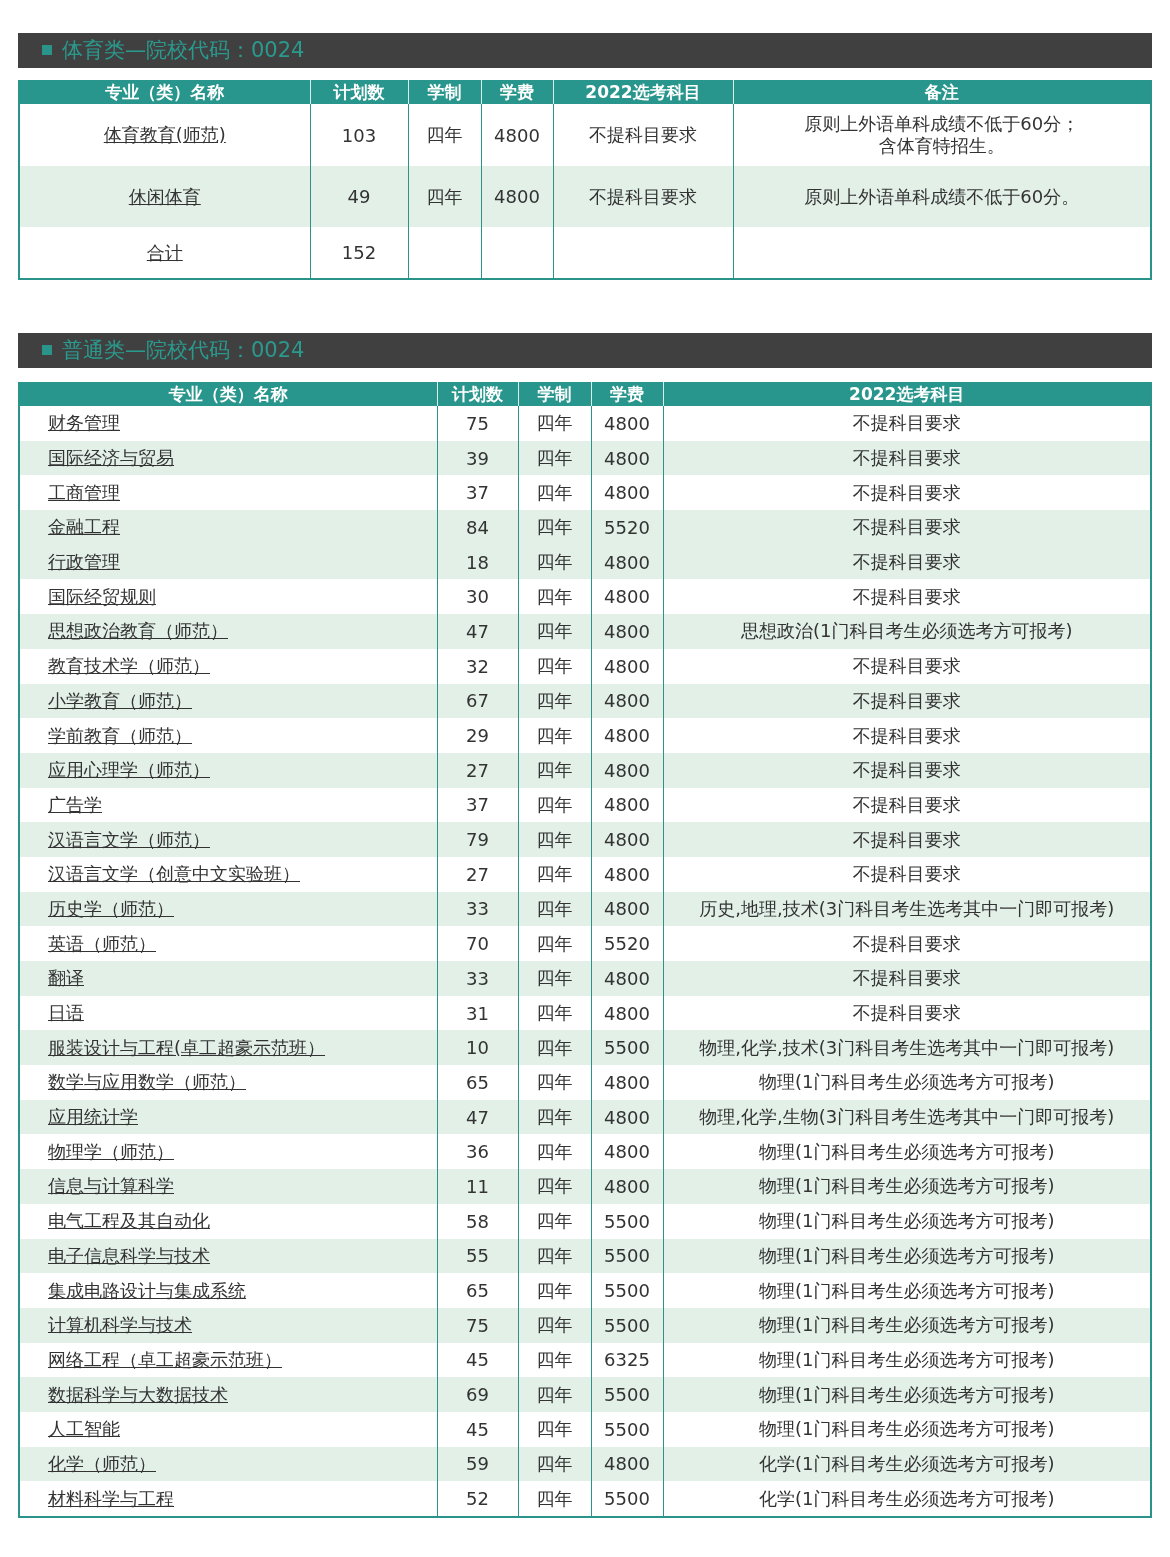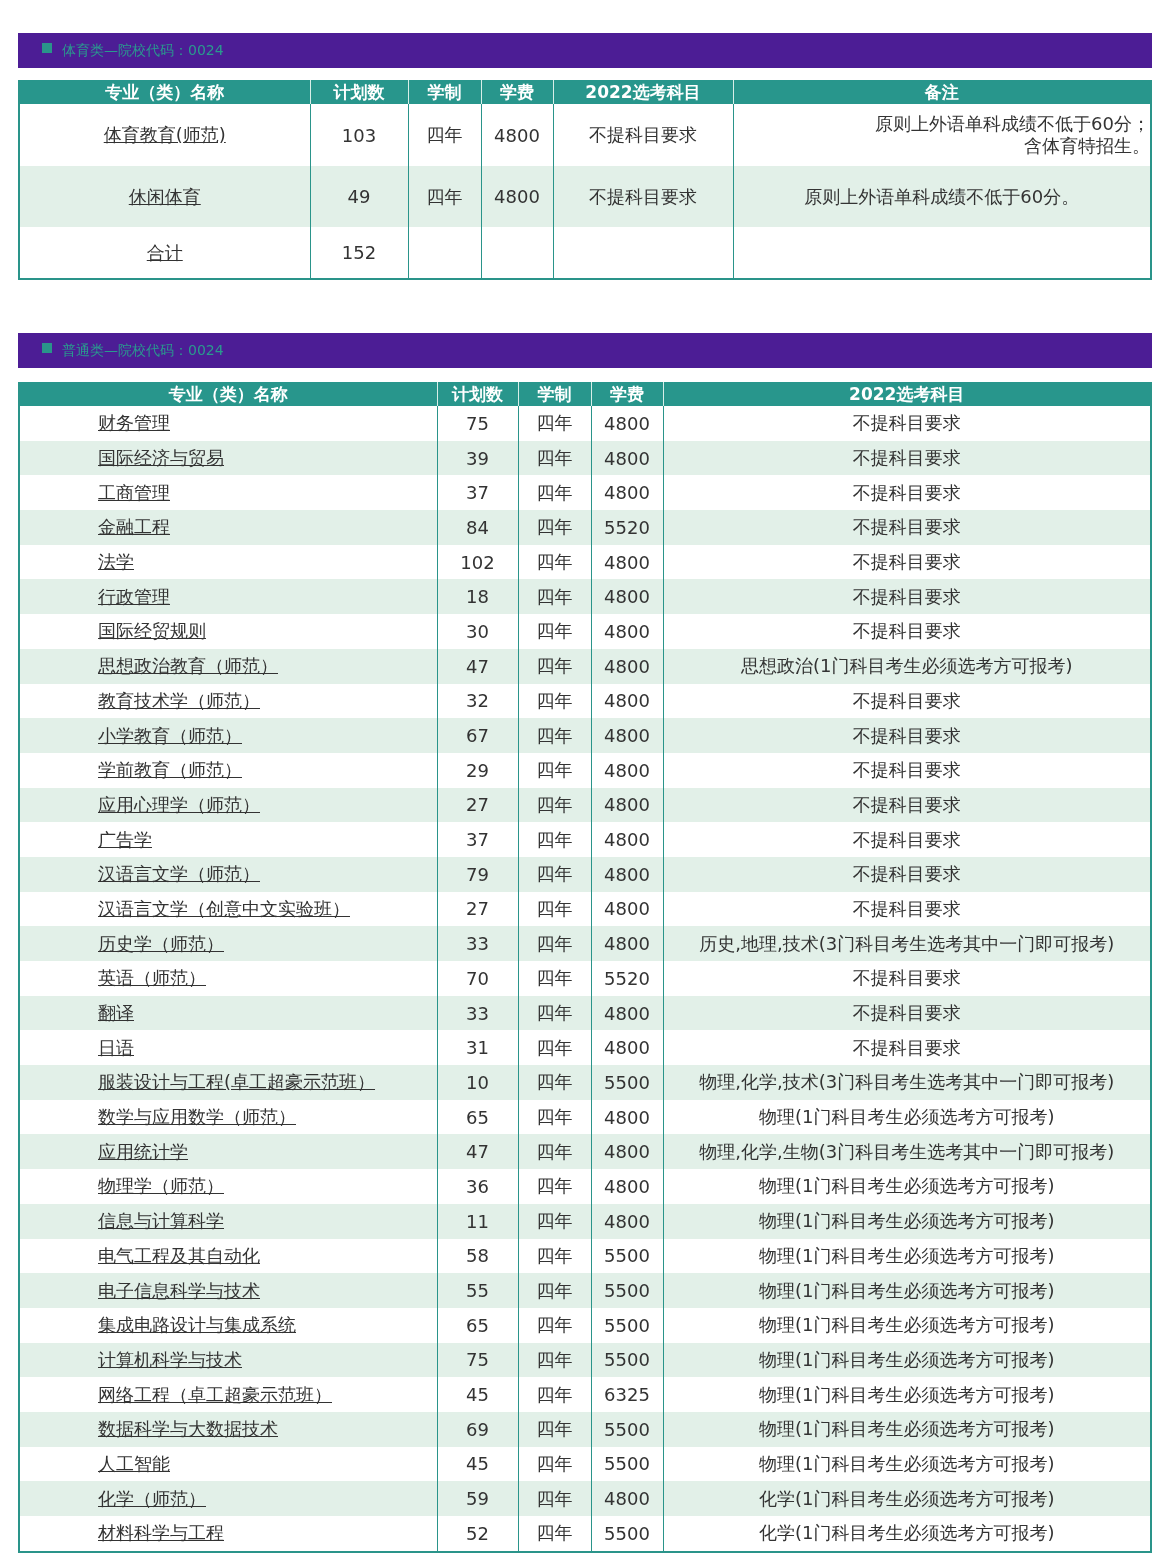--- a/index.html
+++ b/index.html
@@ -1,33 +1,33 @@
 <!DOCTYPE html>
 <html><head>
 <meta charset="utf-8">
 <style>
   html, body { margin:0; padding:0; background:#ffffff; }
   body { width:1170px; height:1557px; position:relative; font-family:"DejaVu Sans", sans-serif; color:#333; overflow:hidden; }
   .section-title {
     position:absolute; left:18px; width:1134px; height:35px;
-    background:#4c1d95; color:#2a9a8e; font-size:14px; line-height:35px;
+    background:#404040; color:#2a9a8e; font-size:21px; line-height:35px;
     box-sizing:border-box; padding-left:24px;
   }
   .section-title .sq { display:inline-block; width:10px; height:10px; background:#2a948a; margin-right:10px; vertical-align:2px; }
   table { position:absolute; left:18px; width:1134px; border-collapse:collapse; table-layout:fixed; font-size:18px; color:#333; }
   th { background:#28968c; color:#fff; font-weight:bold; font-size:17px; height:24px; padding:0; border-left:1px solid #d8eee8; text-align:center; }
   th:first-child { border-left:none; }
   td { padding:0; text-align:center; border-left:1.5px solid #2a948a; }
   td:first-child { border-left:none;text-decoration:underline; }
   table.t1 { border:2px solid #2a948a; border-top:none; }
   table.t2 { border:2px solid #2a948a; border-top:none; }
   tr.alt td { background:#e2f0e8; }
   table.t2 td { height:34.7px; }
-  table.t2 td.name { text-align:left; padding-left:78px; }
-  .note-line { display:block; line-height:22px;text-align:right; }
+  table.t2 td.name { text-align:left; padding-left:28px; }
+  .note-line { display:block; line-height:22px; }
 </style>
 </head>
 <body>
 
 <div class="section-title" style="top:33px;">
   <span class="sq"></span><span>体育类—院校代码：0024</span>
 </div>
 
 <table class="t1" style="top:80px;">
   <colgroup>
@@ -122,27 +122,20 @@
         <td>4800</td>
         <td>不提科目要求</td>
       </tr>
       <tr class="alt">
         <td class="name">金融工程</td>
         <td>84</td>
         <td>四年</td>
         <td>5520</td>
         <td>不提科目要求</td>
       </tr>
-      <tr>
-        <td class="name">法学</td>
-        <td>102</td>
-        <td>四年</td>
-        <td>4800</td>
-        <td>不提科目要求</td>
-      </tr>
       <tr class="alt">
         <td class="name">行政管理</td>
         <td>18</td>
         <td>四年</td>
         <td>4800</td>
         <td>不提科目要求</td>
       </tr>
       <tr>
         <td class="name">国际经贸规则</td>
         <td>30</td>

